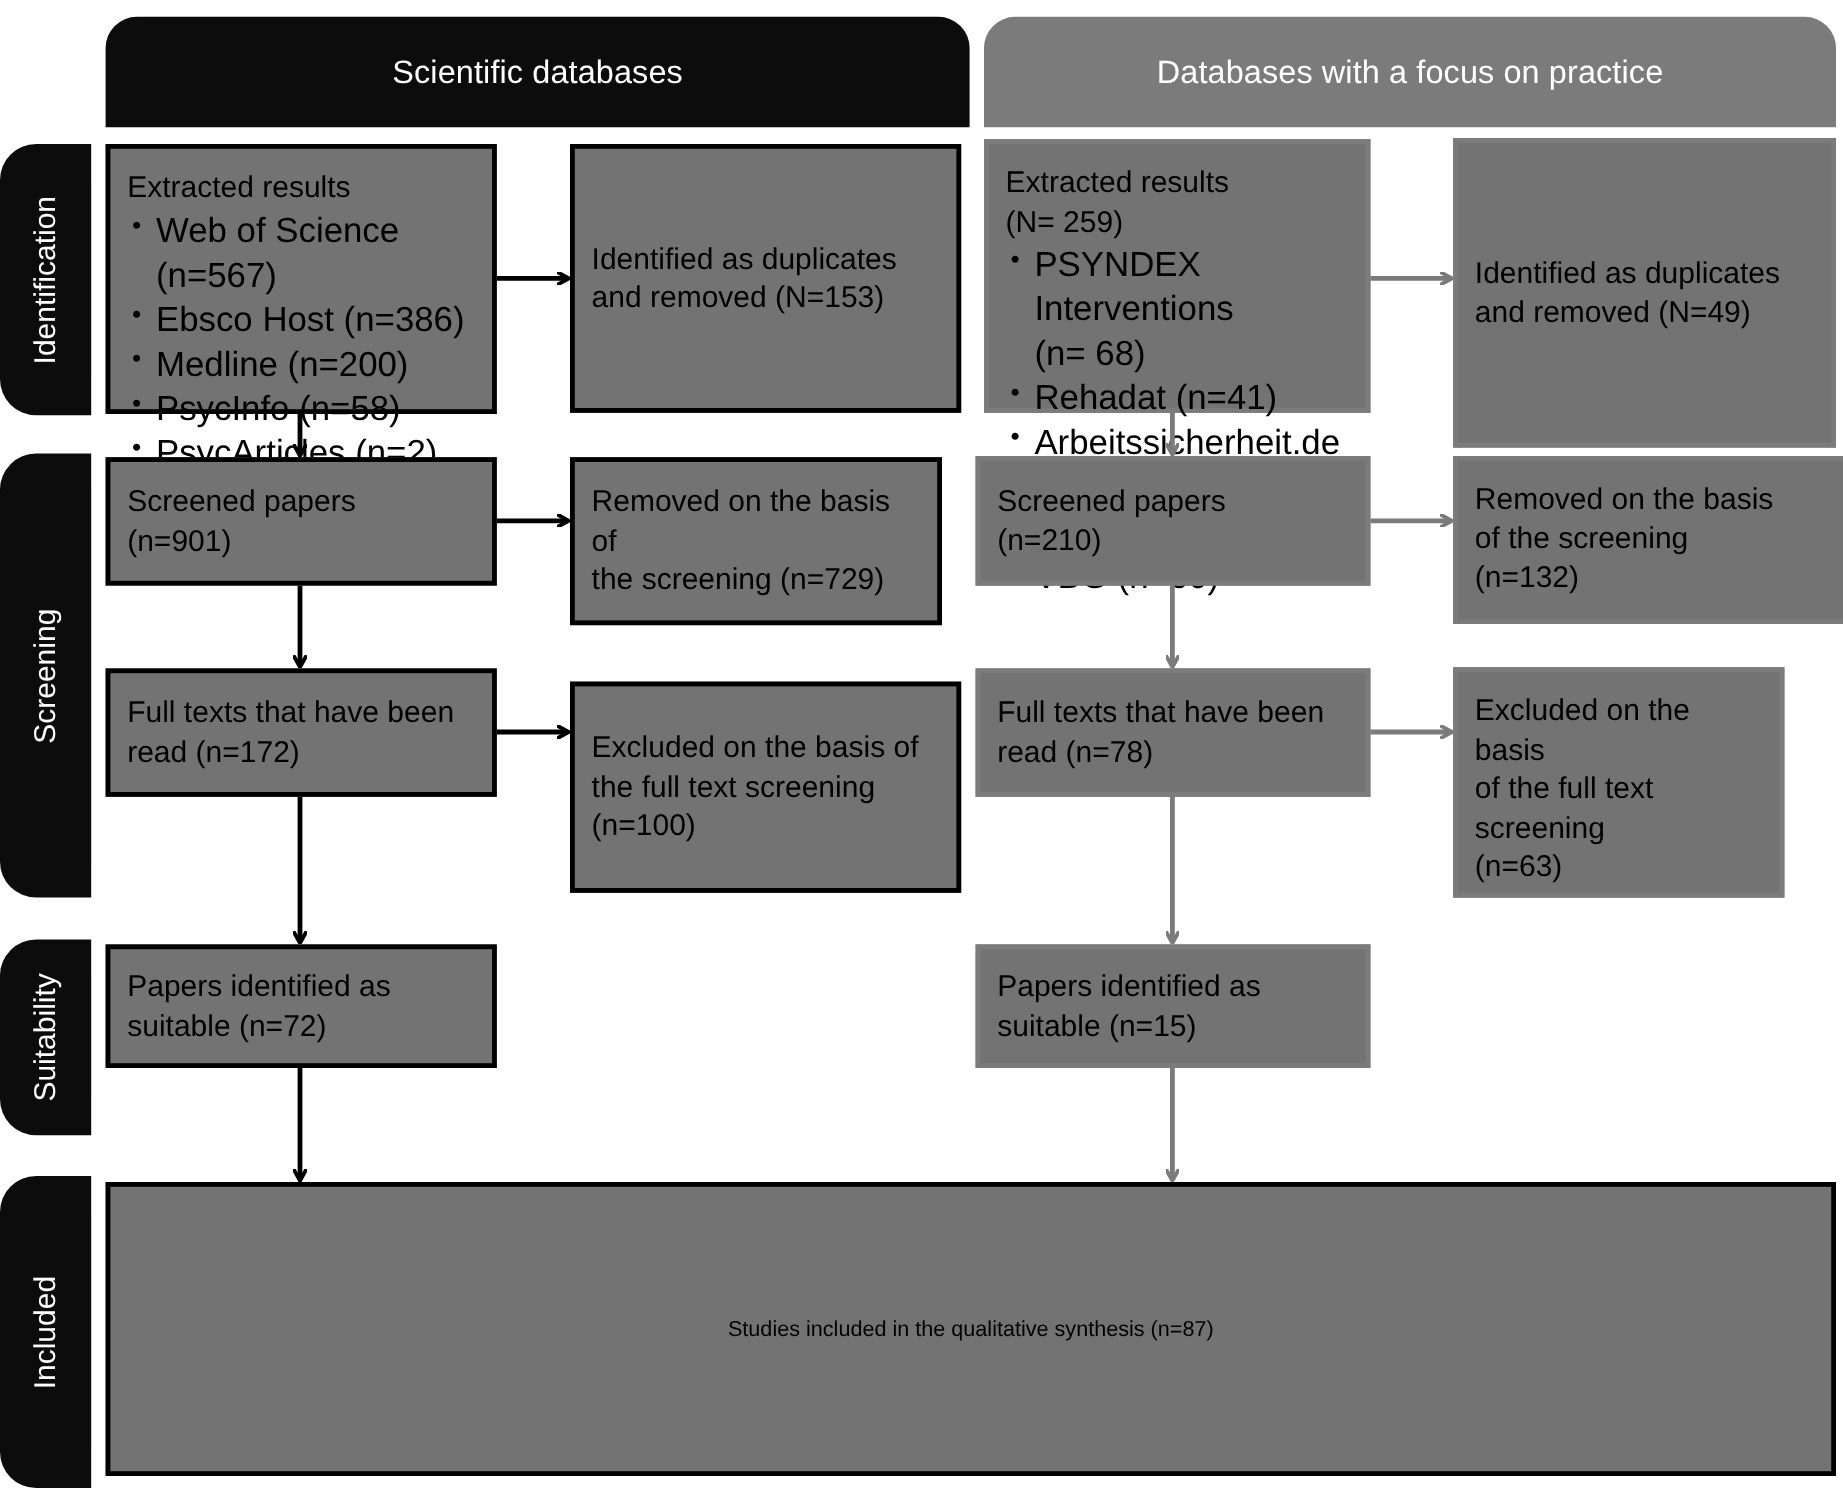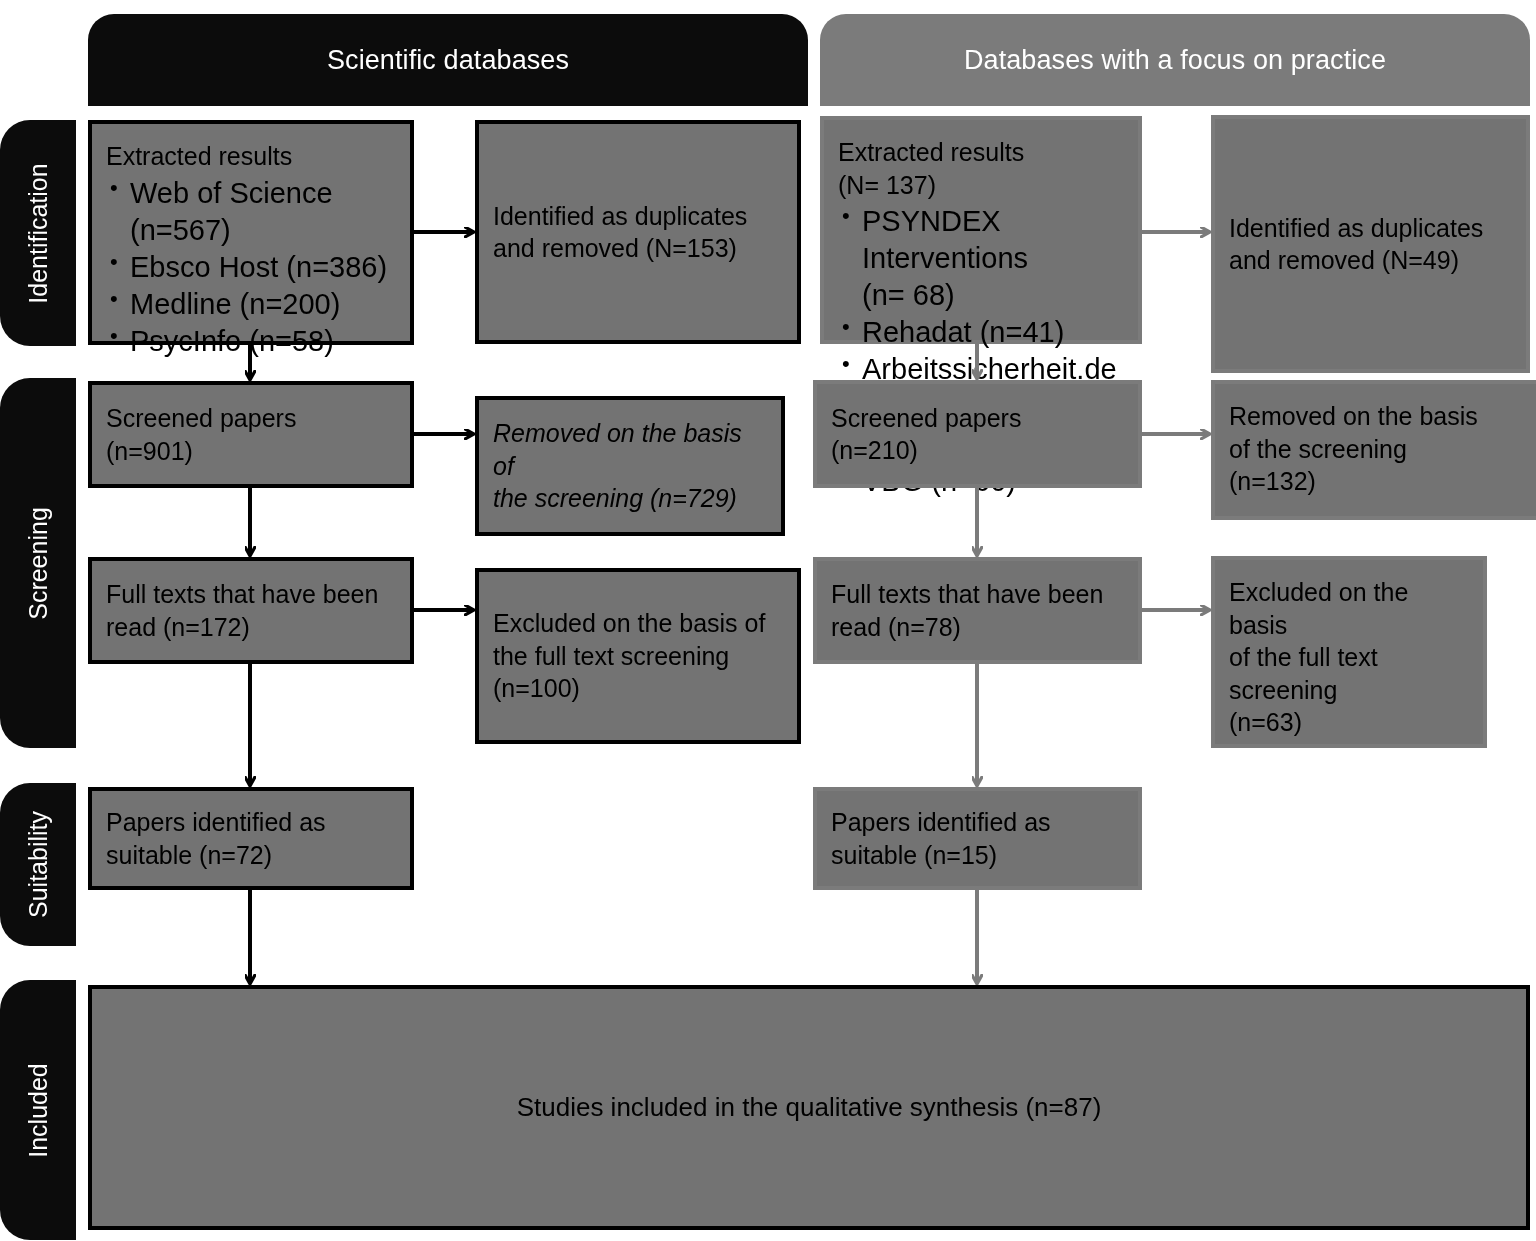--- a/index.html
+++ b/index.html
@@ -65,21 +65,21 @@
     color: #000000;
     padding: 0 14px;
     white-space: pre-line;
   }
   .fbox.topalign { justify-content: flex-start; }
   .fbox.topalign .btext { padding-top: 16px; }
   .fbox.center-all {
     align-items: center;
     justify-content: center;
   }
-  .fbox.center-all .btext { text-align: center; font-size: 26px; }
+  .fbox.center-all .btext { text-align: center; font-size: 18px; }
 
   
   .blist {
     list-style: none;
     margin: 2px 0 0 0;
     padding: 0 0 0 14px;
     font-size: 29px;
     line-height: 1.28;
   }
   .blist li {
@@ -128,34 +128,35 @@
     <span class="vlabel">Included</span>
   </div>
 
   <div class="fbox black topalign" style="left:88px; top:120px; width:326px; height:225px;">
     <div class="btext">Extracted results</div>
     <ul class="blist">
       <li>Web of Science (n=567)</li>
       <li>Ebsco Host (n=386)</li>
       <li>Medline (n=200)</li>
       <li>PsycInfo (n=58)</li>
+      <li>PsycArticles (n=2)</li>
     </ul>
   </div>
 
   <div class="fbox black" style="left:475px; top:120px; width:326px; height:224px;">
     <div class="btext">Identified as duplicates
 and removed (N=153)</div>
   </div>
 
   <div class="fbox black" style="left:88px; top:381px; width:326px; height:107px;">
     <div class="btext">Screened papers
 (n=901)</div>
   </div>
 
-  <div class="fbox black" style="left:475px; top:396px; width:310px; height:140px;font-style:italic;">
+  <div class="fbox black" style="left:475px; top:381px; width:310px; height:140px;">
     <div class="btext">Removed on the basis of
 the screening (n=729)</div>
   </div>
 
   <div class="fbox black" style="left:88px; top:557px; width:326px; height:107px;">
     <div class="btext">Full texts that have been
 read (n=172)</div>
   </div>
 
   <div class="fbox black" style="left:475px; top:556px; width:326px; height:176px;margin-top:12px;">
@@ -164,21 +165,21 @@
 (n=100)</div>
   </div>
 
   <div class="fbox black" style="left:88px; top:787px; width:326px; height:103px;">
     <div class="btext">Papers identified as
 suitable (n=72)</div>
   </div>
 
   <div class="fbox gray topalign" style="left:820px; top:116px; width:322px; height:228px;">
     <div class="btext">Extracted results</div>
-    <div class="btext" style="padding-top:0;">(N= 137)</div>
+    <div class="btext" style="padding-top:0;">(N= 259)</div>
     <ul class="blist">
       <li>PSYNDEX Interventions
 (n= 68)</li>
       <li>Rehadat (n=41)</li>
       <li>Arbeitssicherheit.de (n=9)</li>
       <li>Baua (n=81)</li>
       <li>VBG (n=60)</li>
     </ul>
   </div>
 

